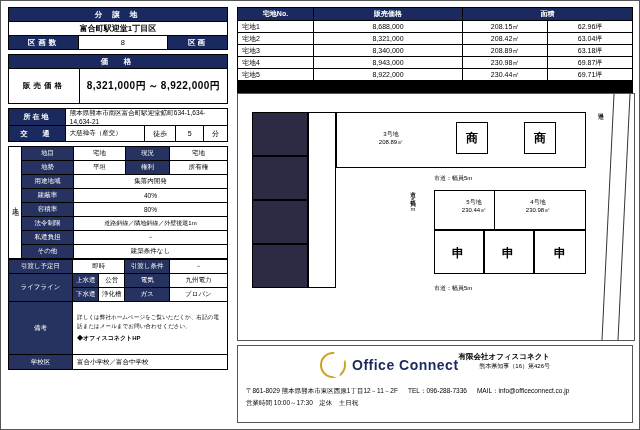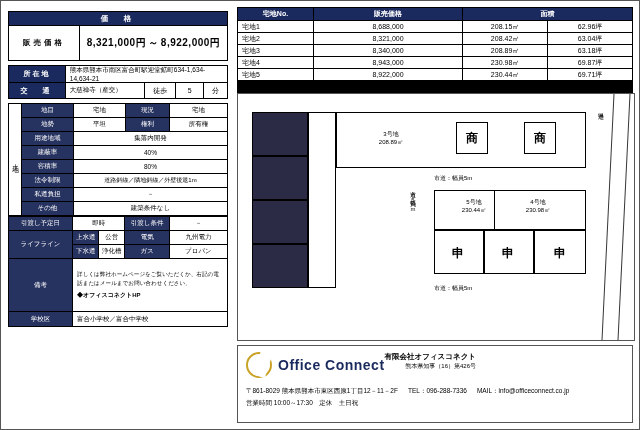--- a/index.html
+++ b/index.html
@@ -57,20 +57,35 @@
   .logo-circle{width:26px;height:26px;border-radius:50%;border:2.5px solid #c9a227;box-sizing:border-box;position:relative;}
   .logo-circle:after{content:"";position:absolute;left:9px;top:-3px;width:12px;height:26px;background:#fff;transform:rotate(18deg);}
 </style>
 </head>
 <body>
 
 <div class="page">
 
   <div class="left">
 
+    <table class="t-top">
+      <tbody>
+          <tr>
+        <td class="navy bold" colspan="3" style="letter-spacing:4px;">分 譲 地</td>
+      </tr>
+      <tr>
+        <td colspan="3" class="bold" style="font-size:8px;">富合町駅迎堂1丁目区</td>
+      </tr>
+      <tr>
+        <td class="navy bold" style="width:70px;letter-spacing:3px;">区画数</td>
+        <td style="width:90px;">8</td>
+        <td class="navy bold" style="width:60px;letter-spacing:2px;">区画</td>
+      </tr>
+    </tbody>
+      </table>
 
     <table class="t-price">
       <tbody>
           <tr>
         <td class="navy bold" colspan="3" style="letter-spacing:4px;">価　格</td>
       </tr>
       <tr>
         <td class="label-cell" style="width:70px;height:34px;">販売価格</td>
         <td colspan="2" style="height:34px;">
           <span class="price-big">8,321,000円</span>
@@ -262,21 +277,21 @@
 
     <div class="plot" style="left:352px;top:8px;width:0px;height:0px;border:0;"></div>
     <div class="vroad" style="left:358px;top:14px;">県道</div>
     <svg style="position:absolute;left:330px;top:0;width:66px;height:246px;">
       <line x1="46" y1="0" x2="34" y2="246" stroke="#000" stroke-width="0.8"></line>
       <line x1="62" y1="0" x2="50" y2="246" stroke="#000" stroke-width="0.8"></line>
     </svg>
   </div>
 
   <div class="footer">
-    <div style="display:flex;align-items:flex-start;justify-content:flex-start;">
+    <div style="display:flex;align-items:flex-start;justify-content:center;">
       <div class="brand">
         <div class="logo-circle"></div>
         <div class="brand-name">Office Connect</div>
       </div>
       <div style="text-align:right;">
         <div class="brand-sub">有限会社オフィスコネクト</div>
         <div class="f-right">熊本県知事（16）第426号</div>
       </div>
     </div>
     <div style="display:flex;gap:10px;align-items:center;margin-top:6px;">

